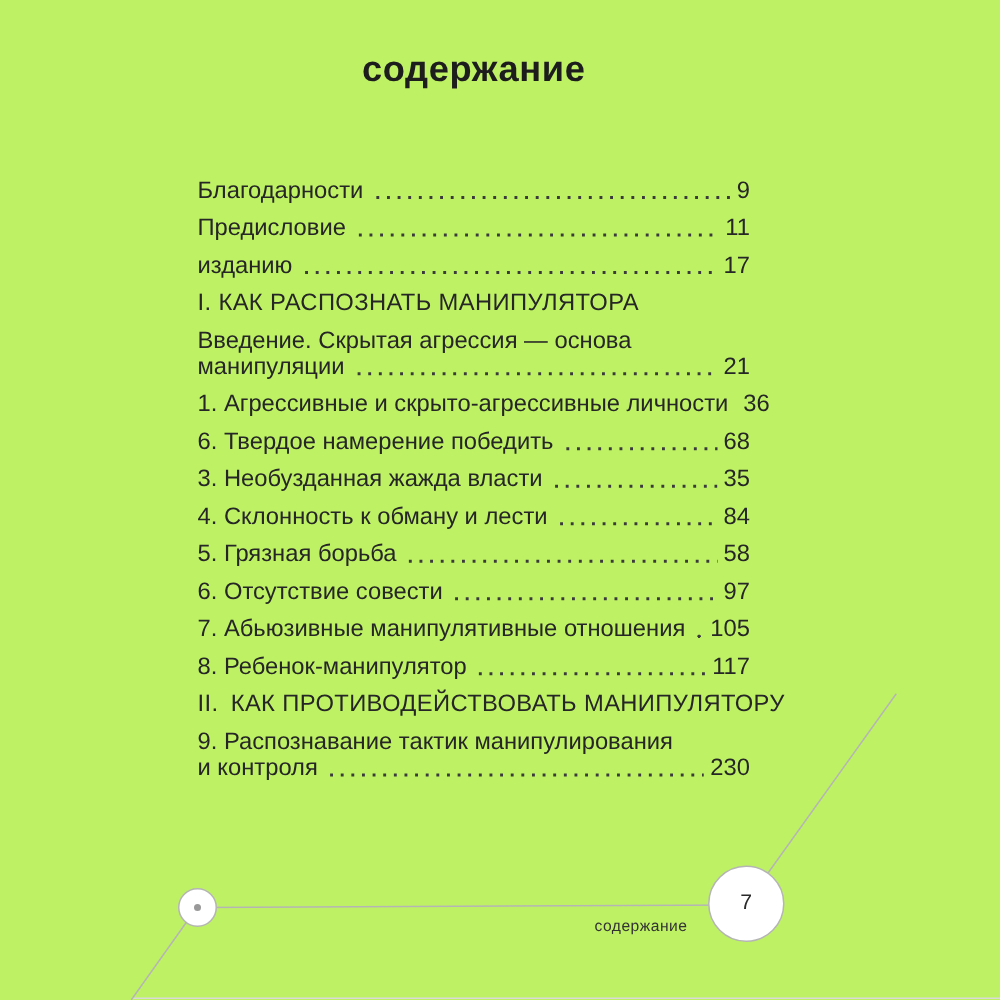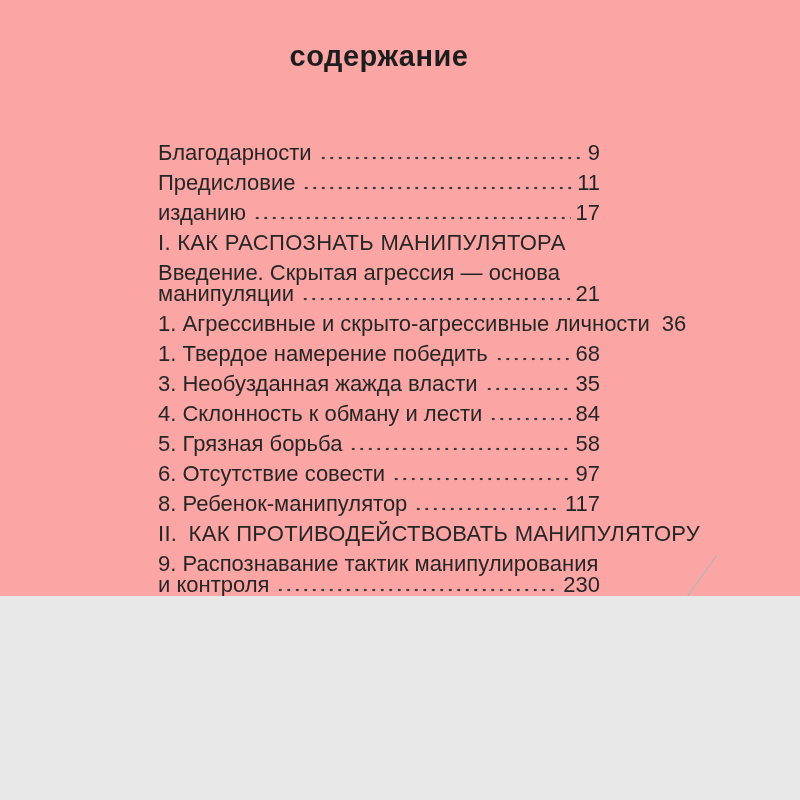--- a/index.html
+++ b/index.html
@@ -1,37 +1,37 @@
 <!DOCTYPE html>
 <html><head>
 <meta charset="utf-8">
 <style>
   html, body { margin: 0; padding: 0; background: #e8e8e8; }
   .page {
     position: relative;
-    width: 800px; height: 596px;
-    background: #fca5a5;
+    width: 800px; height: 800px;
+    background: #bef264;
     overflow: hidden;
     font-family: "Liberation Sans", "DejaVu Sans", sans-serif;
     color: #262626;
   }
   .title {
     position: absolute;
     left: 158px; width: 442px; top: 40px;
     margin: 0;
     text-align: center;
     font-size: 29px;
     font-weight: bold;
     letter-spacing: 0.5px;
     color: #1d1d1d;
   }
   .toc {
     position: absolute;
     left: 158px; top: 142px; width: 442px;
-    font-size: 22px;
+    font-size: 19px;
     line-height: 21px;
   }
   .toc .row { margin-bottom: 9px; }
   .toc .line { display: flex; }
   .toc .label { white-space: nowrap; }
   .toc .dots {
     flex: 1 1 auto;
     margin: 0 5px 3px 7px;
     align-self: flex-end;
     height: 4px;
@@ -115,21 +115,21 @@
     <div class="row">
       <div class="line">
         <span class="label">1. Агрессивные и скрыто-агрессивные личности</span>
         <span class="dots"></span>
         <span class="pagenum">36</span>
       </div>
     </div>
 
     <div class="row">
       <div class="line">
-        <span class="label">1. Твердое намерение победить</span>
+        <span class="label">6. Твердое намерение победить</span>
         <span class="dots"></span>
         <span class="pagenum">68</span>
       </div>
     </div>
 
     <div class="row">
       <div class="line">
         <span class="label">3. Необузданная жажда власти</span>
         <span class="dots"></span>
         <span class="pagenum">35</span>
@@ -153,20 +153,27 @@
     </div>
 
     <div class="row">
       <div class="line">
         <span class="label">6. Отсутствие совести</span>
         <span class="dots"></span>
         <span class="pagenum">97</span>
       </div>
     </div>
 
+    <div class="row">
+      <div class="line">
+        <span class="label">7. Абьюзивные манипулятивные отношения</span>
+        <span class="dots"></span>
+        <span class="pagenum">105</span>
+      </div>
+    </div>
 
     <div class="row">
       <div class="line">
         <span class="label">8. Ребенок-манипулятор</span>
         <span class="dots"></span>
         <span class="pagenum">117</span>
       </div>
     </div>
 
     <div class="row section-2">

